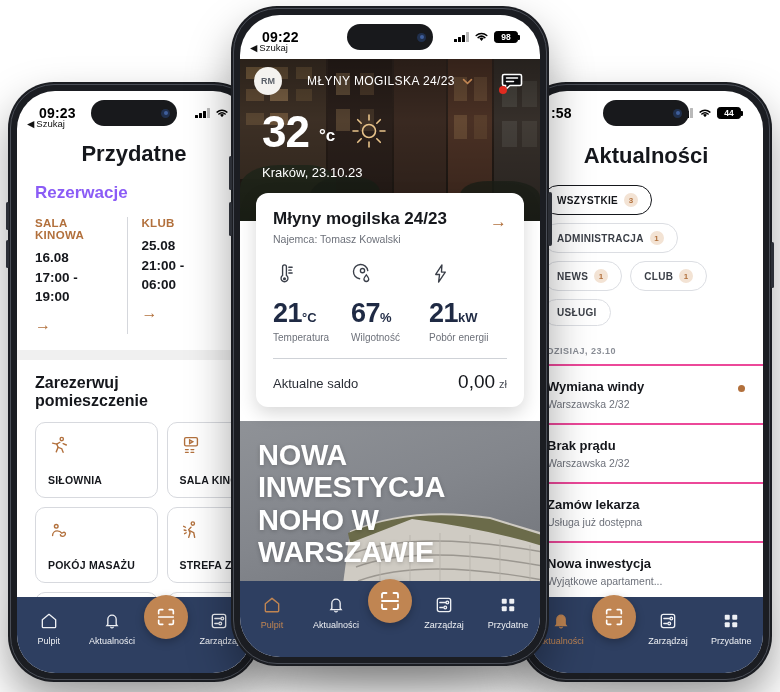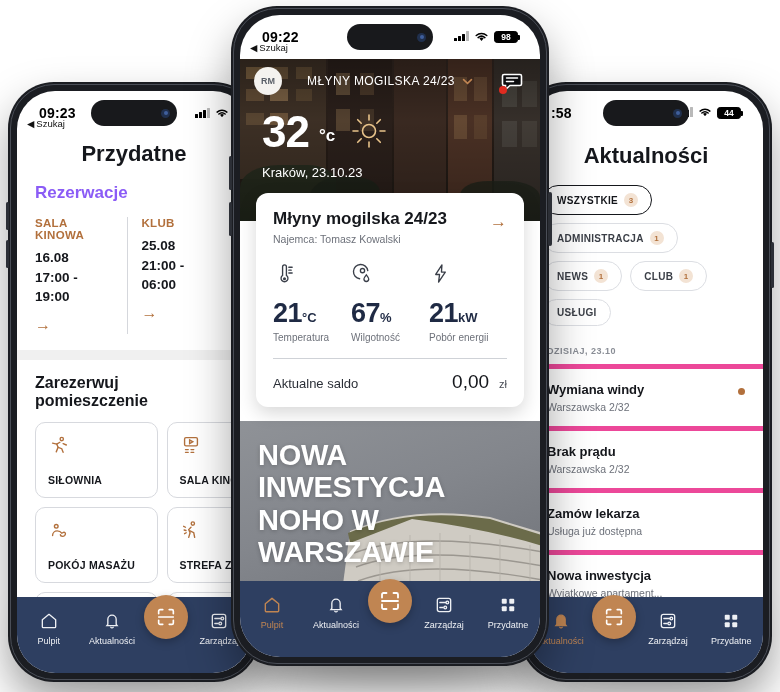--- a/index.html
+++ b/index.html
@@ -47,21 +47,21 @@
 
   
   .statusbar {
     position: relative; height: 44px;
     display: flex; align-items: center;
     padding: 0 22px;
     font-size: 14px; font-weight: bold; color: #000;
     z-index: 6;
   }
   .sb-time { letter-spacing: .2px; }
-  .sb-right { margin-left: auto; display: flex; align-items: flex-start; gap: 5px; }
+  .sb-right { margin-left: auto; display: flex; align-items: center; gap: 5px; }
   .sb-back {
     position: absolute; left: 10px; top: 27px;
     font-size: 9.5px; font-weight: normal; color: #111;
     display: flex; align-items: center; gap: 2px;
     z-index: 7;
   }
   .dyn-island {
     position: absolute; left: 50%; top: 9px;
     transform: translateX(-50%);
     width: 86px; height: 26px;
@@ -141,21 +141,21 @@
     letter-spacing: .3px; display: flex; align-items: center; gap: 6px;
     background:#fff;
   }
   .chip.active { border: 1.8px solid #15171c; color: #15171c; }
   .chip-badge {
     background: #f3e3d4; color: #b2703c; border-radius: 50%;
     width: 14px; height: 14px; font-size: 8px;
     display:flex; align-items:center; justify-content:center;
   }
   .day-label { font-size: 9px; color: #8a8e96; letter-spacing: .5px; padding: 6px 18px 8px; font-weight: bold; }
-  .news-item { padding: 13px 18px; border-top: 5px solid #ec4899; position: relative; }
+  .news-item { padding: 13px 18px; border-top: 2px solid #ec4899; position: relative; }
   .news-title { font-size: 13px; font-weight: bold; color: #15171c; margin-bottom: 4px; }
   .news-sub { font-size: 10.5px; color: #6d717a; }
   .news-dot { position: absolute; right: 18px; top: 19px; width: 7px; height: 7px; border-radius: 50%; background: #b2703c; }
 
   
   #phone-center { left: 231px; top: 6px; width: 318px; height: 660px; z-index: 5; }
   #phone-center .phone-inner { border-radius: 40px; }
   .hero {
     position: relative; height: 162px; overflow: hidden;
     background: linear-gradient(180deg,#3c2e27 0%,#2c2019 55%,#26211b 100%);
@@ -197,21 +197,21 @@
   .metrics { display: flex; margin-top: 17px; align-items: flex-end; }
   .metric { flex: 1; }
   .metric-ico { width: 23px; height: 23px; color: #3a3f49; margin-bottom: 9px; }
   .metric-val { font-size: 27px; font-weight: bold; color: #1f2a44; letter-spacing:-.5px; }
   .metric-unit { font-size: 13px; font-weight: bold; color:#1f2a44; }
   .metric-lab { font-size: 10px; color: #6d717a; margin-top: 3px; }
   .card-hr { height: 1px; background: #cfd2d7; margin: 15px 0 12px; }
   .balance { display: flex; align-items: baseline; }
   .balance-lab { font-size: 13px; color: #2b2f37; }
   .balance-val { margin-left: auto; font-size: 19px; font-weight: normal; color: #15171c; }
-  .balance-cur { font-size: 11px; color: #4a4e57; margin-left: 10px; }
+  .balance-cur { font-size: 11px; color: #4a4e57; margin-left: 4px; }
 
   .promo {
     position: relative; margin-top: 14px; height: 186px;
     background: linear-gradient(160deg,#8f9297 0%,#83868c 45%,#6e7177 100%);
     overflow: hidden;
   }
   .promo-bldg { position: absolute; right: -10px; bottom: 0; width: 210px; height: 130px; }
   .promo-text {
     position: relative; z-index: 2; padding: 18px 18px 0;
     color: #fff; font-size: 29px; font-weight: bold;

